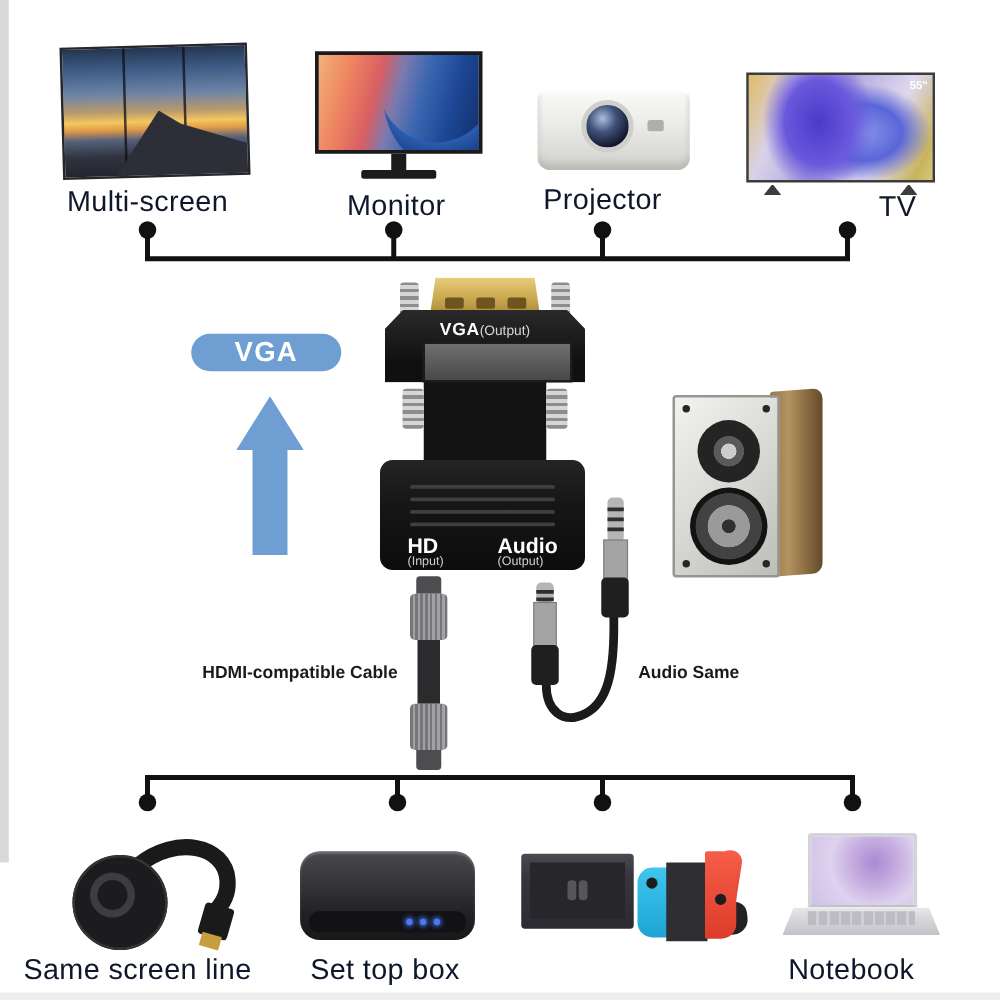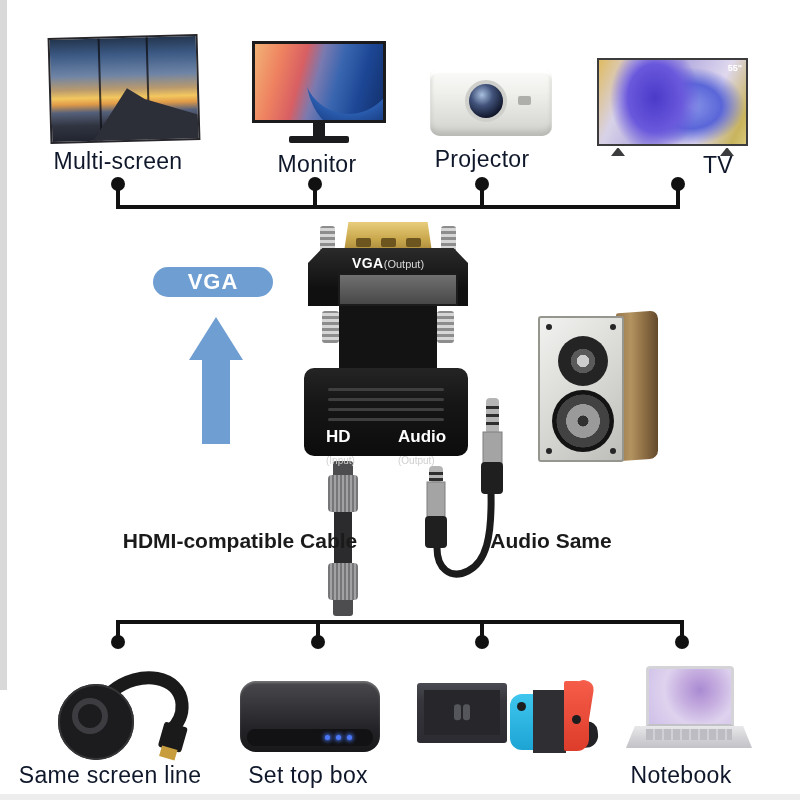--- a/index.html
+++ b/index.html
@@ -6,21 +6,21 @@
   body { background:#ffffff; font-family:"Liberation Sans", sans-serif; }
   .canvas { position:relative; width:800px; height:800px; background:#ffffff; overflow:hidden; }
 
   .edge-strip-left  { position:absolute; left:0; top:0; width:7px; height:690px; background:#d9d9d9; }
   .edge-strip-bottom{ position:absolute; left:0; bottom:0; width:800px; height:6px; background:#ededed; }
 
   svg.buses { position:absolute; left:0; top:0; z-index:1; }
 
   .dev-label { position:absolute; transform:translateX(-50%); font-size:23px; color:#0f172a;
                white-space:nowrap; z-index:3; letter-spacing:.3px; }
-  .cable-label { position:absolute; transform:translateX(-50%); font-size:21px; font-weight:bold;
+  .cable-label { position:absolute; transform:translateX(-50%); font-size:14px; font-weight:bold;
                  color:#1a1a1a; white-space:nowrap; z-index:3; }
 
   
   .pill { position:absolute; background:#6f9fd2; color:#fff; border-radius:16px;
           display:flex; align-items:center; justify-content:center; z-index:3; }
   .pill-vga  { left:153px; top:267px; width:120px; height:30px; font-size:22px; font-weight:600; letter-spacing:1px; }
   .pill-hdmi { left:151px; top:462px; width:123px; height:30px; font-size:15px; font-weight:bold; }
   svg.up-arrow { position:absolute; left:189px; top:317px; z-index:2; }
 
   
@@ -69,21 +69,21 @@
   .ad-top .t b { font-weight:bold; letter-spacing:.5px; }
   .ad-top .t span { font-size:11px; color:#d8d8d8; }
   .ad-panel { position:absolute; left:338px; top:273px; width:120px; height:33px; z-index:3;
            border:2px solid #1c1c1c; background:linear-gradient(180deg,#707070,#484848); }
   .ad-neck { position:absolute; left:339px; top:300px; width:98px; height:76px; background:#131313; z-index:2; }
   .ad-body { position:absolute; left:304px; top:368px; width:164px; height:88px; z-index:2; border-radius:10px;
            background:linear-gradient(180deg,#242424 0%,#161616 40%,#0c0c0c 100%); }
   .ad-body .ridge { position:absolute; left:24px; width:116px; height:3px; background:#3f3f3f; border-radius:2px; }
   .ad-port-label { position:absolute; z-index:3; color:#ffffff; line-height:1; }
   .ad-port-label b { font-size:17px; font-weight:bold; display:block; }
-  .ad-port-label span { font-size:10px; color:#cfcfcf; display:block; margin-top:11px; }
+  .ad-port-label span { font-size:10px; color:#cfcfcf; display:block; margin-top:0; }
 
   
   .hcable { position:absolute; left:325px; top:461px; width:36px; z-index:2;
             display:flex; flex-direction:column; align-items:center; }
   .hcable .tip   { width:20px; height:14px; background:#4d4d4f; border-radius:3px 3px 0 0; }
   .hcable .tip.b { border-radius:0 0 3px 3px; height:16px; }
   .hcable .house { width:30px; height:37px; border-radius:4px;
             background:repeating-linear-gradient(90deg,#767678 0 2px,#a2a2a4 2px 4px); }
   .hcable .mid   { width:18px; height:51px; background:#2b2b2d; }
 

